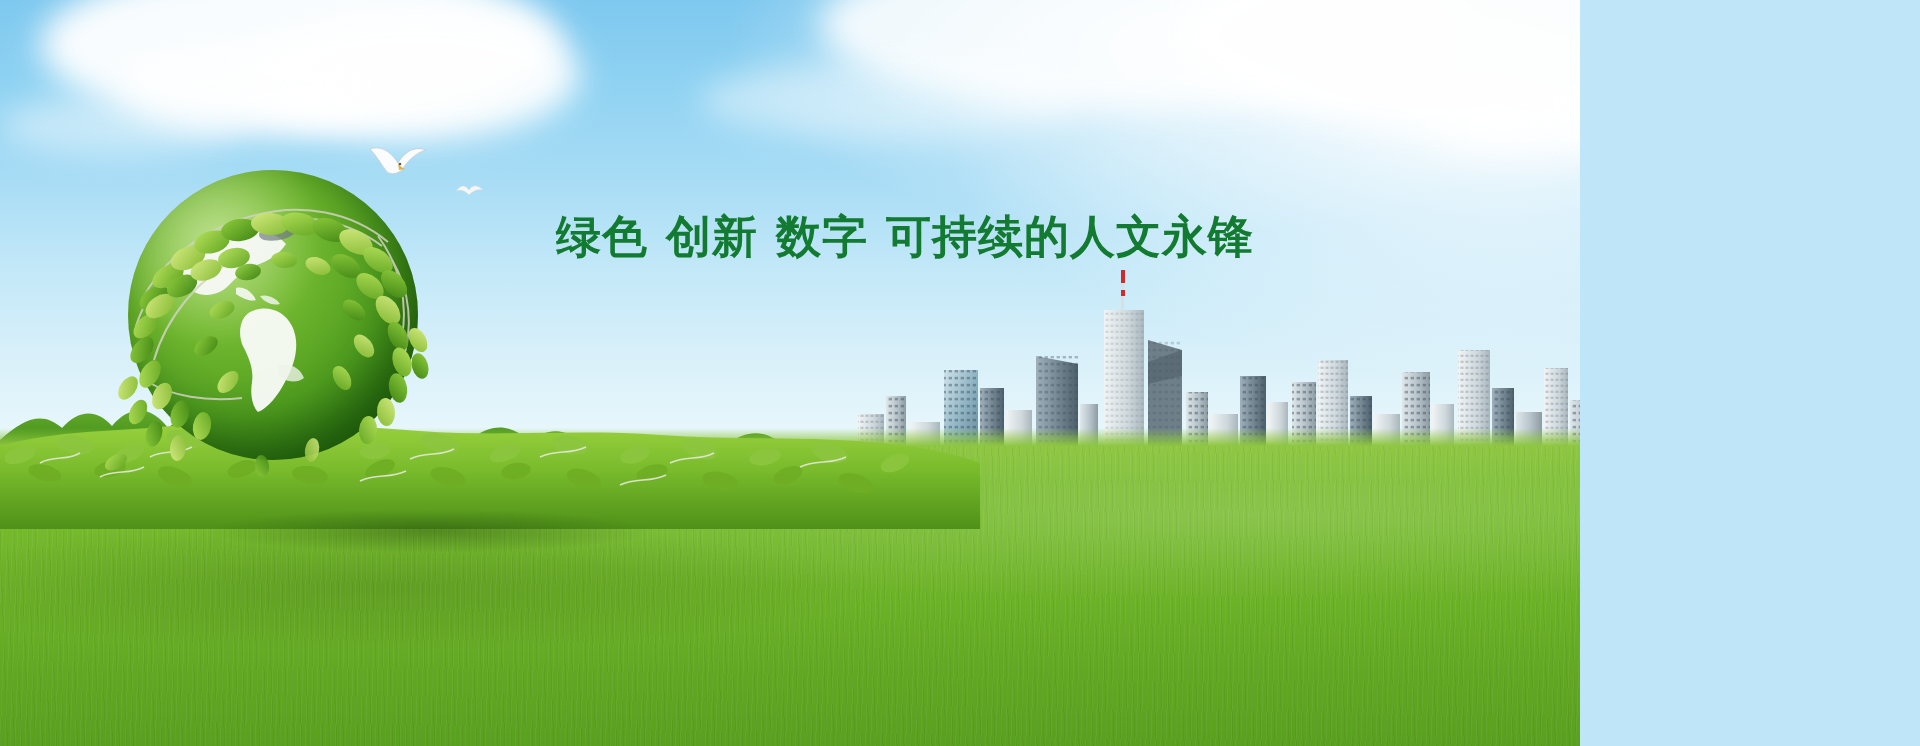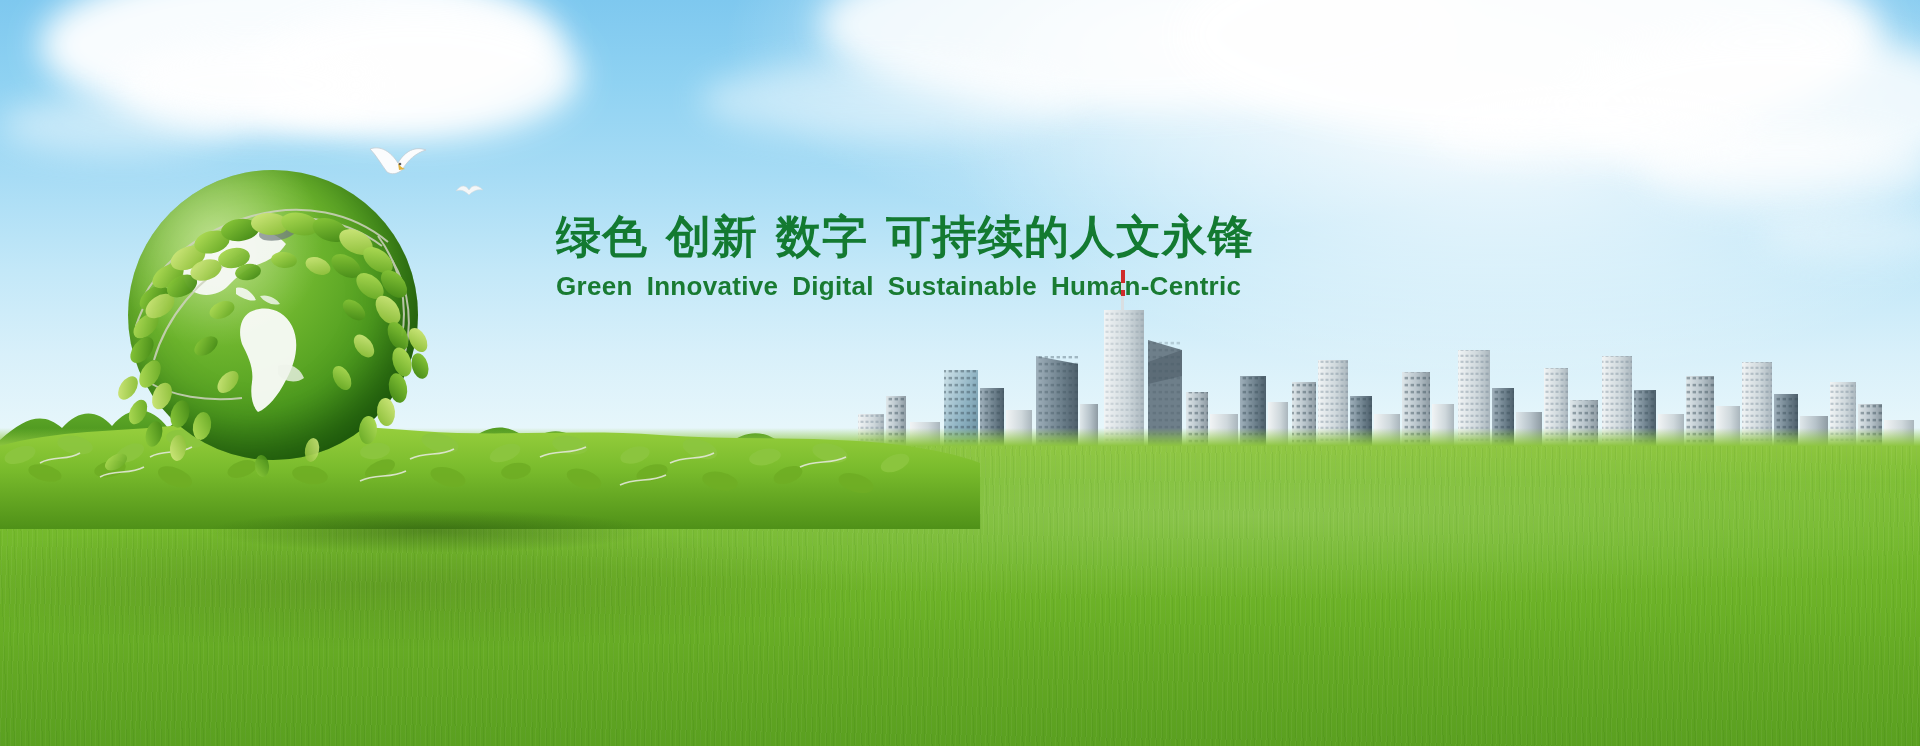--- a/index.html
+++ b/index.html
@@ -1,21 +1,21 @@
 <!DOCTYPE html>
 <html><head>
 <meta charset="utf-8">
 <style>
   * { margin:0; padding:0; box-sizing:border-box; }
   html,body { width:1920px; height:746px; overflow:hidden; }
   body { font-family:"Liberation Sans", sans-serif; background:#bfe6f8; }
 
   #banner {
     position:relative;
-    width:1920px; height:746px;
+    width:1580px; height:746px;
     overflow:hidden;
   }
 
   
   .sky {
     position:absolute; left:0; top:0; width:1920px; height:520px;
     background:
       radial-gradient(ellipse 900px 420px at 1500px 120px, rgba(255,255,255,0.95) 0%, rgba(255,255,255,0.0) 62%),
       radial-gradient(ellipse 700px 300px at 1180px 40px, rgba(255,255,255,0.85) 0%, rgba(255,255,255,0) 65%),
       linear-gradient(180deg,
@@ -164,21 +164,20 @@
   <div class="bird" style="left:367px; top:143px;">
     <svg width="62" height="38" viewBox="0 0 62 38">
       <path d="M3 6 C14 2, 24 9, 31 20 C38 8, 48 3, 59 7 C49 10, 41 17, 35 27 C30 31, 25 32, 20 29 C14 21, 9 12, 3 6 Z" fill="#fbfcfd" stroke="#c3cdd3" stroke-width="0.8"></path>
       <path d="M31 20 C33 23, 35 25, 38 26 L32 27 Z" fill="#e2b33c"></path>
       <circle cx="33" cy="21" r="1.3" fill="#5a5a5a"></circle>
     </svg>
   </div>
 
   <div class="headline-wrap">
     <div class="headline"><span>绿色</span><span class="sp"></span><span>创新</span><span class="sp"></span><span>数字</span><span class="sp"></span><span>可持续的人文永锋</span></div>
-    <div class="subline"><span>Green</span><span class="sp"></span><span>Innovative</span><span class="sp"></span><span>Digital</span><span class="sp"></span><span>Sustainable</span><span class="sp"></span><span>Human-Centric</span></div>
   </div>
 
   <div class="city">
     <svg width="1080" height="200" viewBox="0 0 1080 200">
       <defs>
         <linearGradient id="gBldA" x1="0" y1="0" x2="1" y2="0">
           <stop offset="0%" stop-color="#dfe7ea"></stop>
             <stop offset="55%" stop-color="#b7c3ca"></stop>
             <stop offset="100%" stop-color="#8e9ba3"></stop>
         </linearGradient>

